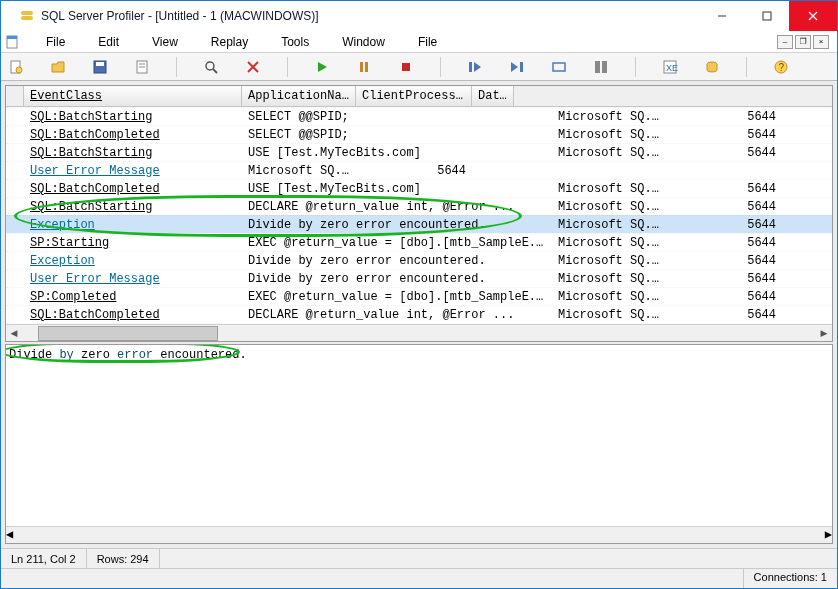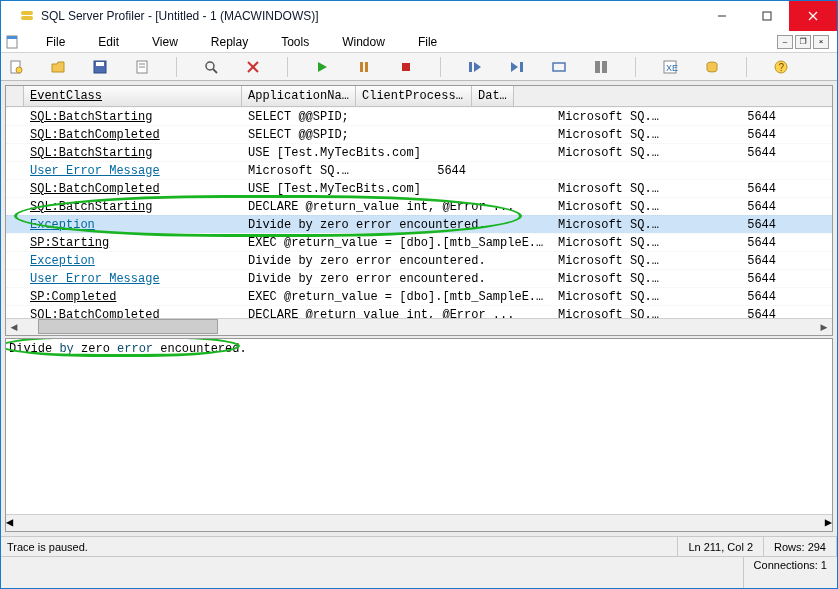--- a/index.html
+++ b/index.html
@@ -96,21 +96,21 @@
     padding:3px; position:relative; overflow:hidden;
   }
   .detail-hscroll { position:absolute; bottom:0; left:0; right:0; height:17px; background:#f0f0f0; border-top:1px solid #cfcfcf; display:flex;}
   .statusbar {
     height:20px; background:#f0f0f0; border-top:1px solid #c9c9c9;
     display:flex; align-items:center; font-size:11px;
   }
   .status-left { flex:1; padding-left:6px; border-right:1px solid #c9c9c9; height:100%; display:flex;align-items:center;}
   .status-cell { padding:0 10px; border-right:1px solid #c9c9c9; height:100%; display:flex; align-items:center;}
   .connbar {
-    height:32px; display:flex; justify-content:flex-end; border-top:1px solid #c9c9c9;
+    height:20px; display:flex; justify-content:flex-end; border-top:1px solid #c9c9c9;
     background:#f0f0f0; font-size:11px;
   }
   .connbar > span { padding:2px 10px; border-left:1px solid #c9c9c9;}
   .detail-text span { padding:0;}
   .detail-text .kw { color:#0c4a6e; }
   svg { display:block; }
 </style>
 </head>
 <body>
 
@@ -390,19 +390,18 @@
     <div class="highlight-oval" style="top:-4px; left:-6px; width:240px; height:22px;"></div>
     <div class="detail-hscroll">
       <span class="arrow">◀</span>
       <span class="arrow" style="margin-left:auto">▶</span>
     </div>
   </div>
 
 </div>
 
 <div class="statusbar">
-  <div class="status-left">Trace is paused.</div>
   <div class="status-cell">Ln 211, Col 2</div>
   <div class="status-cell">Rows: 294</div>
 </div>
 <div class="connbar">
   <span>Connections: 1</span>
 </div>
 
 </body></html>

